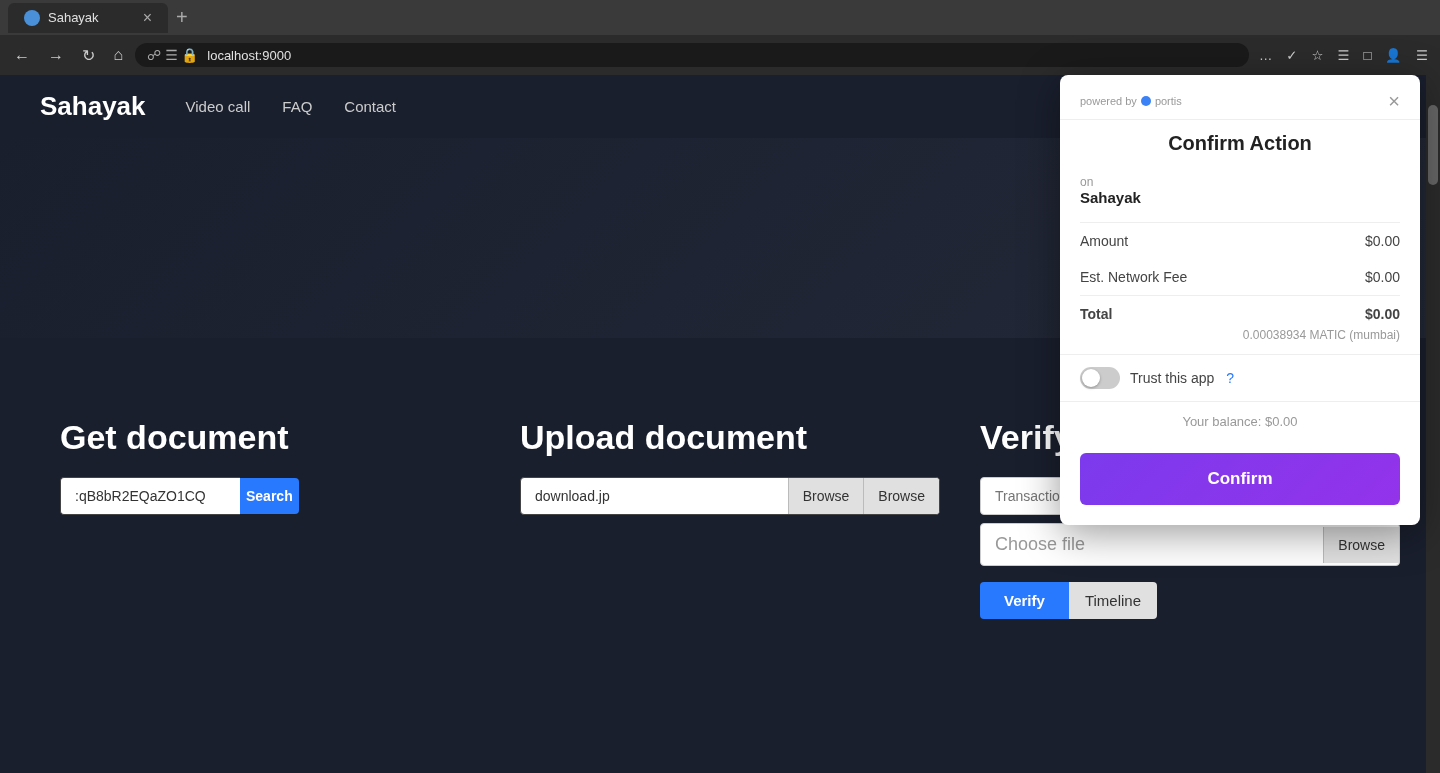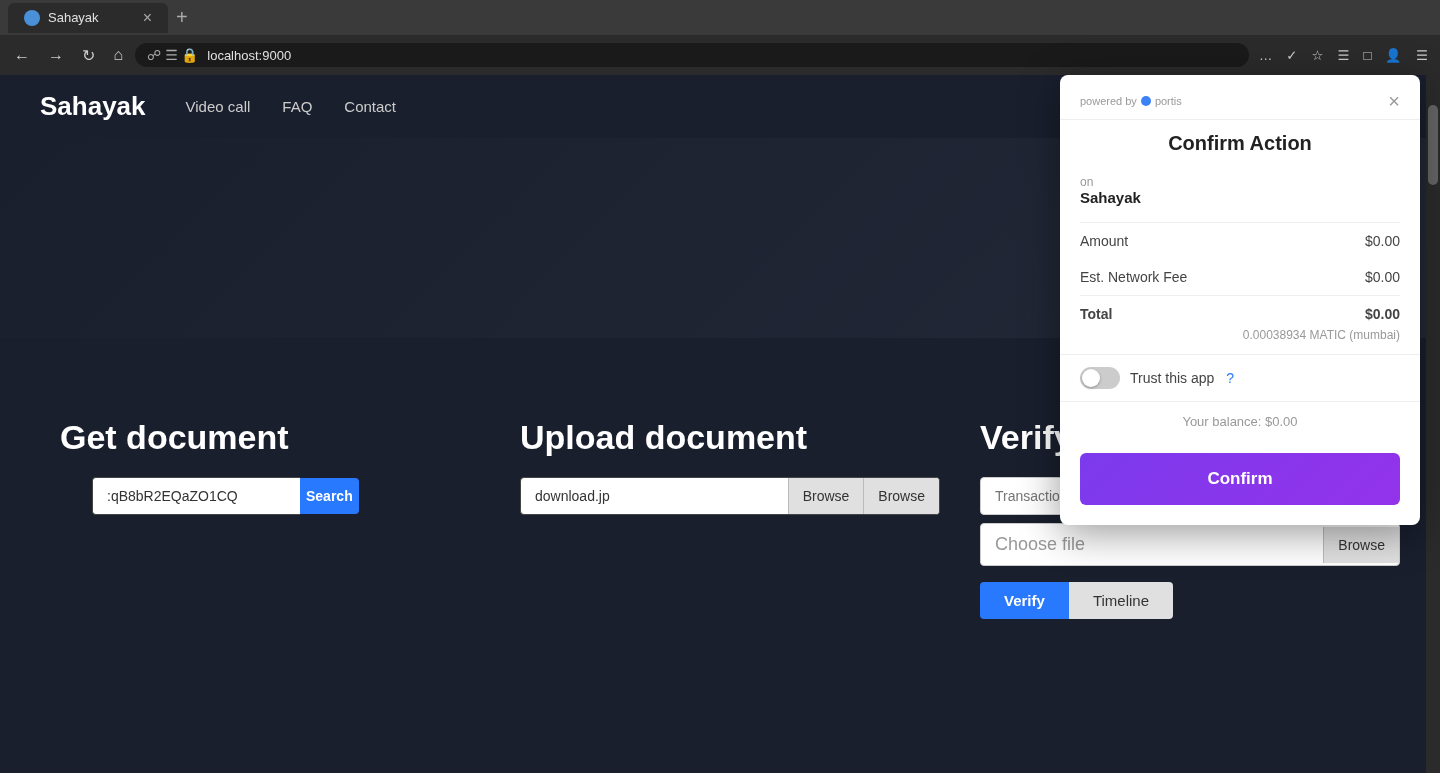--- a/index.html
+++ b/index.html
@@ -165,22 +165,21 @@
     }
     .text-input {
       padding: 10px 14px;
       border: 1px solid #444;
       border-right: none;
       background: #fff;
       color: #333;
       font-size: 14px;
       border-radius: 4px 0 0 4px;
       outline: none;
-      width: 208px;
-      margin-left: 32px;
+      width: 180px;
     }
     .btn-search {
       padding: 10px 6px;
       background: #2979ff;
       color: #fff;
       border: none;
       border-radius: 0 4px 4px 0;
       font-size: 14px;
       font-weight: 600;
       cursor: pointer;
@@ -266,21 +265,21 @@
       padding: 10px 24px;
       background: #2979ff;
       color: #fff;
       border: none;
       border-radius: 4px 0 0 4px;
       font-size: 15px;
       font-weight: 600;
       cursor: pointer;
     }
     .btn-timeline {
-      padding: 10px 24px;
+      padding: 10px 16px;
       background: #e0e0e0;
       color: #333;
       border: none;
       border-radius: 0 4px 4px 0;
       font-size: 15px;
       cursor: pointer;
     }
 
     
     .portis-overlay {

